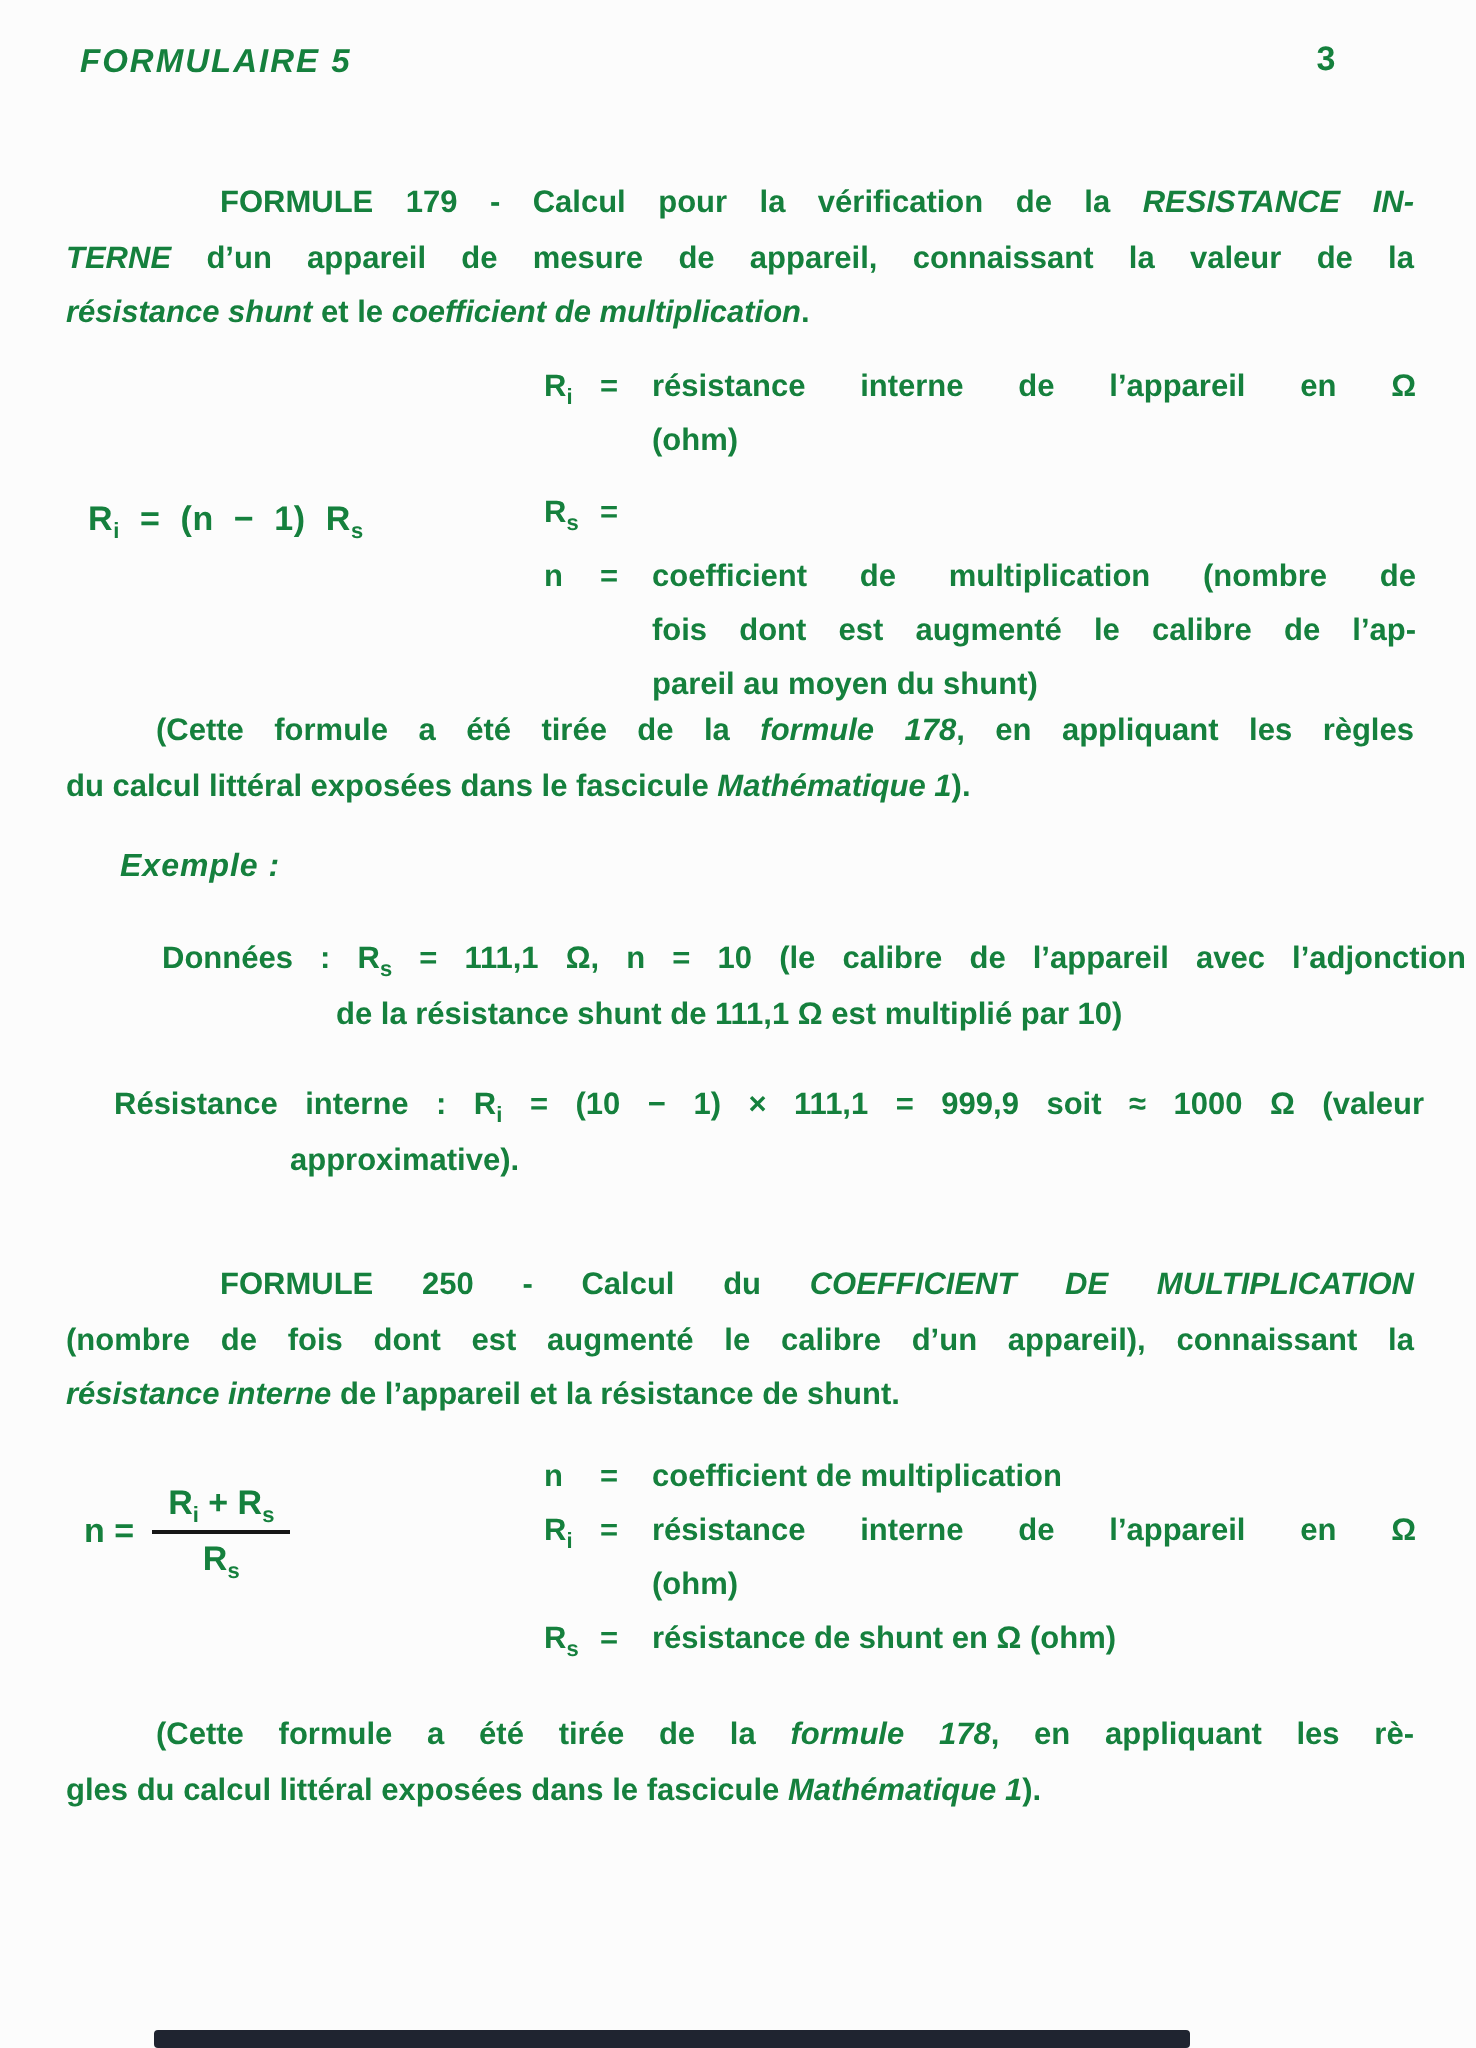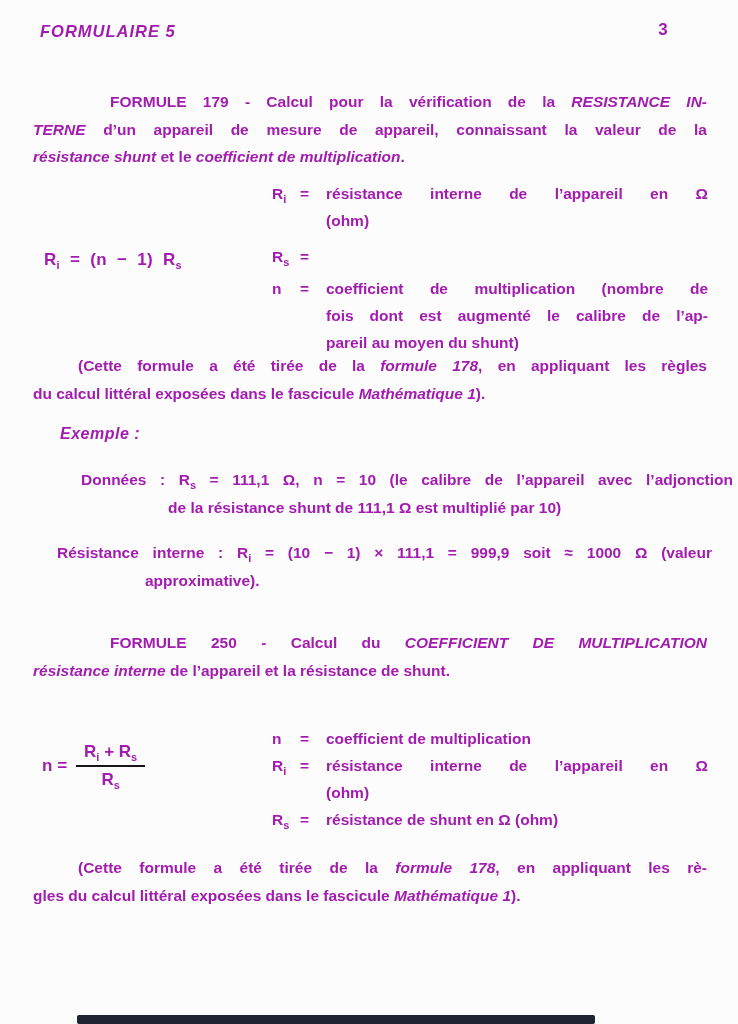--- a/index.html
+++ b/index.html
@@ -1,20 +1,20 @@
 <!DOCTYPE html>
 <html><head>
 <meta charset="utf-8">
 <style>
   html,body{margin:0;padding:0;}
   #page{
     position:relative;
     width:738px;height:1024px;
     background:#fcfcfc;
-    color:#a21caf;
+    color:#15803d;
     font-family:"Liberation Sans","DejaVu Sans",sans-serif;
     font-weight:700;
     overflow:hidden;
   }
   .abs{position:absolute;}
   .it{font-style:italic;}
   sub{font-size:11px;line-height:0;vertical-align:-4px;font-weight:700;}
   
   .hdr-title{left:40px;top:22px;font-size:16.5px;font-style:italic;letter-spacing:1px;}
   .hdr-num{left:648px;top:20px;font-size:17px;width:30px;text-align:center;}
@@ -98,20 +98,21 @@
     <span class="ln ind87">de la résistance shunt de 111,1 Ω est multiplié par 10)</span>
   </div>
 
   <div class="abs para" style="left:57px;top:539px;width:655px;">
     <span class="ln jl"><span>Résistance interne : R</span><sub>i</sub><span> = (10 − 1) × 111,1 = 999,9 soit ≈ 1000 Ω (valeur</span></span>
     <span class="ln ind88">approximative).</span>
   </div>
 
   <div class="abs para" style="top:629px;">
     <span class="ln jl ind77"><span>FORMULE 250 - Calcul du </span><span class="it">COEFFICIENT DE MULTIPLICATION</span></span>
+    <span class="ln jl">(nombre de fois dont est augmenté le calibre d’un appareil), connaissant la</span>
     <span class="ln"><span class="it">résistance interne</span><span> de l’appareil et la résistance de shunt.</span></span>
   </div>
 
   <div class="abs defs" style="top:725px;">
     <div class="defrow">
       <span><span>n</span><sub></sub></span>
       <span>=</span>
       <span>
         <span class="dline">coefficient de multiplication</span>
       </span>

